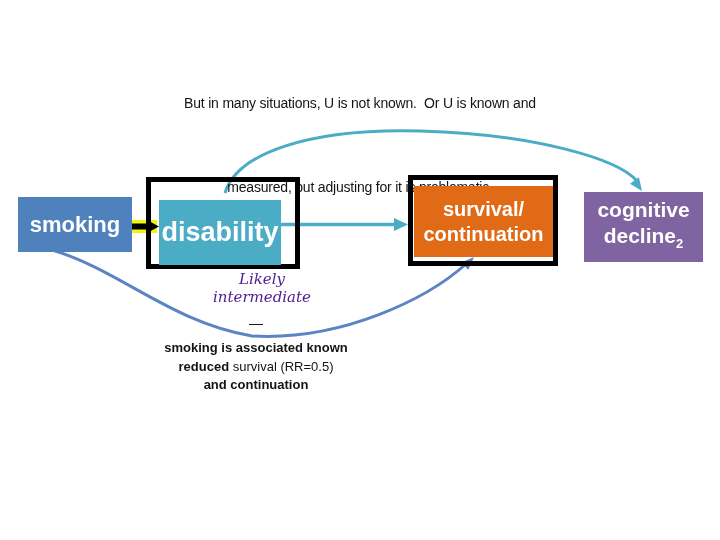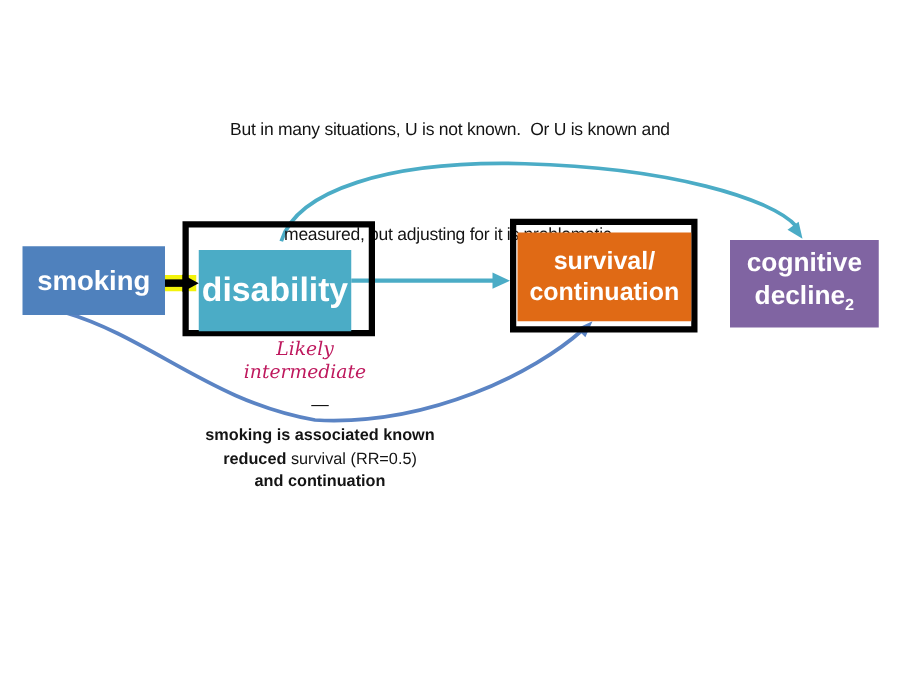--- a/index.html
+++ b/index.html
@@ -25,23 +25,23 @@
   #node-smoking        { left:18px;  top:197px; width:114px; height:55px; font-size:22px; }
   #fill-disability     { left:146px; top:177px; width:154px; height:92px; }
   #border-disability   { left:146px; top:177px; width:154px; height:92px; }
   #node-disability     { left:159px; top:200px; width:122px; height:65px; font-size:27px; }
   #fill-survival       { left:408px; top:175px; width:150px; height:91px; }
   #border-survival     { left:408px; top:175px; width:150px; height:91px; }
   #node-survival       { left:414px; top:186px; width:139px; height:71px; font-size:20px; line-height:25px; }
   #node-cognitive      { left:584px; top:192px; width:119px; height:70px; font-size:21px; line-height:26px; }
   .subscript { font-size:13px; vertical-align:-5px; font-weight:bold; }
   .script-label {
-    position:absolute; left:172px; top:270px; width:144px; z-index:3;
+    position:absolute; left:190px; top:270px; width:144px; z-index:3;
     text-align:center; font-family:"DejaVu Serif", serif; font-style:italic;
-    font-size:15px; color:#be185d;
+    font-size:15px; color:#4c1d95;
   }
   .dash-label {
     position:absolute; left:226px; top:315px; width:60px; z-index:3;
     text-align:center; font-size:14px; color:#141414;
   }
   .note {
     position:absolute; left:158px; top:339px; width:196px; z-index:3;
     text-align:center; font-size:13px; line-height:18.5px; color:#141414;
   }
   .note .em { font-weight:bold; }

